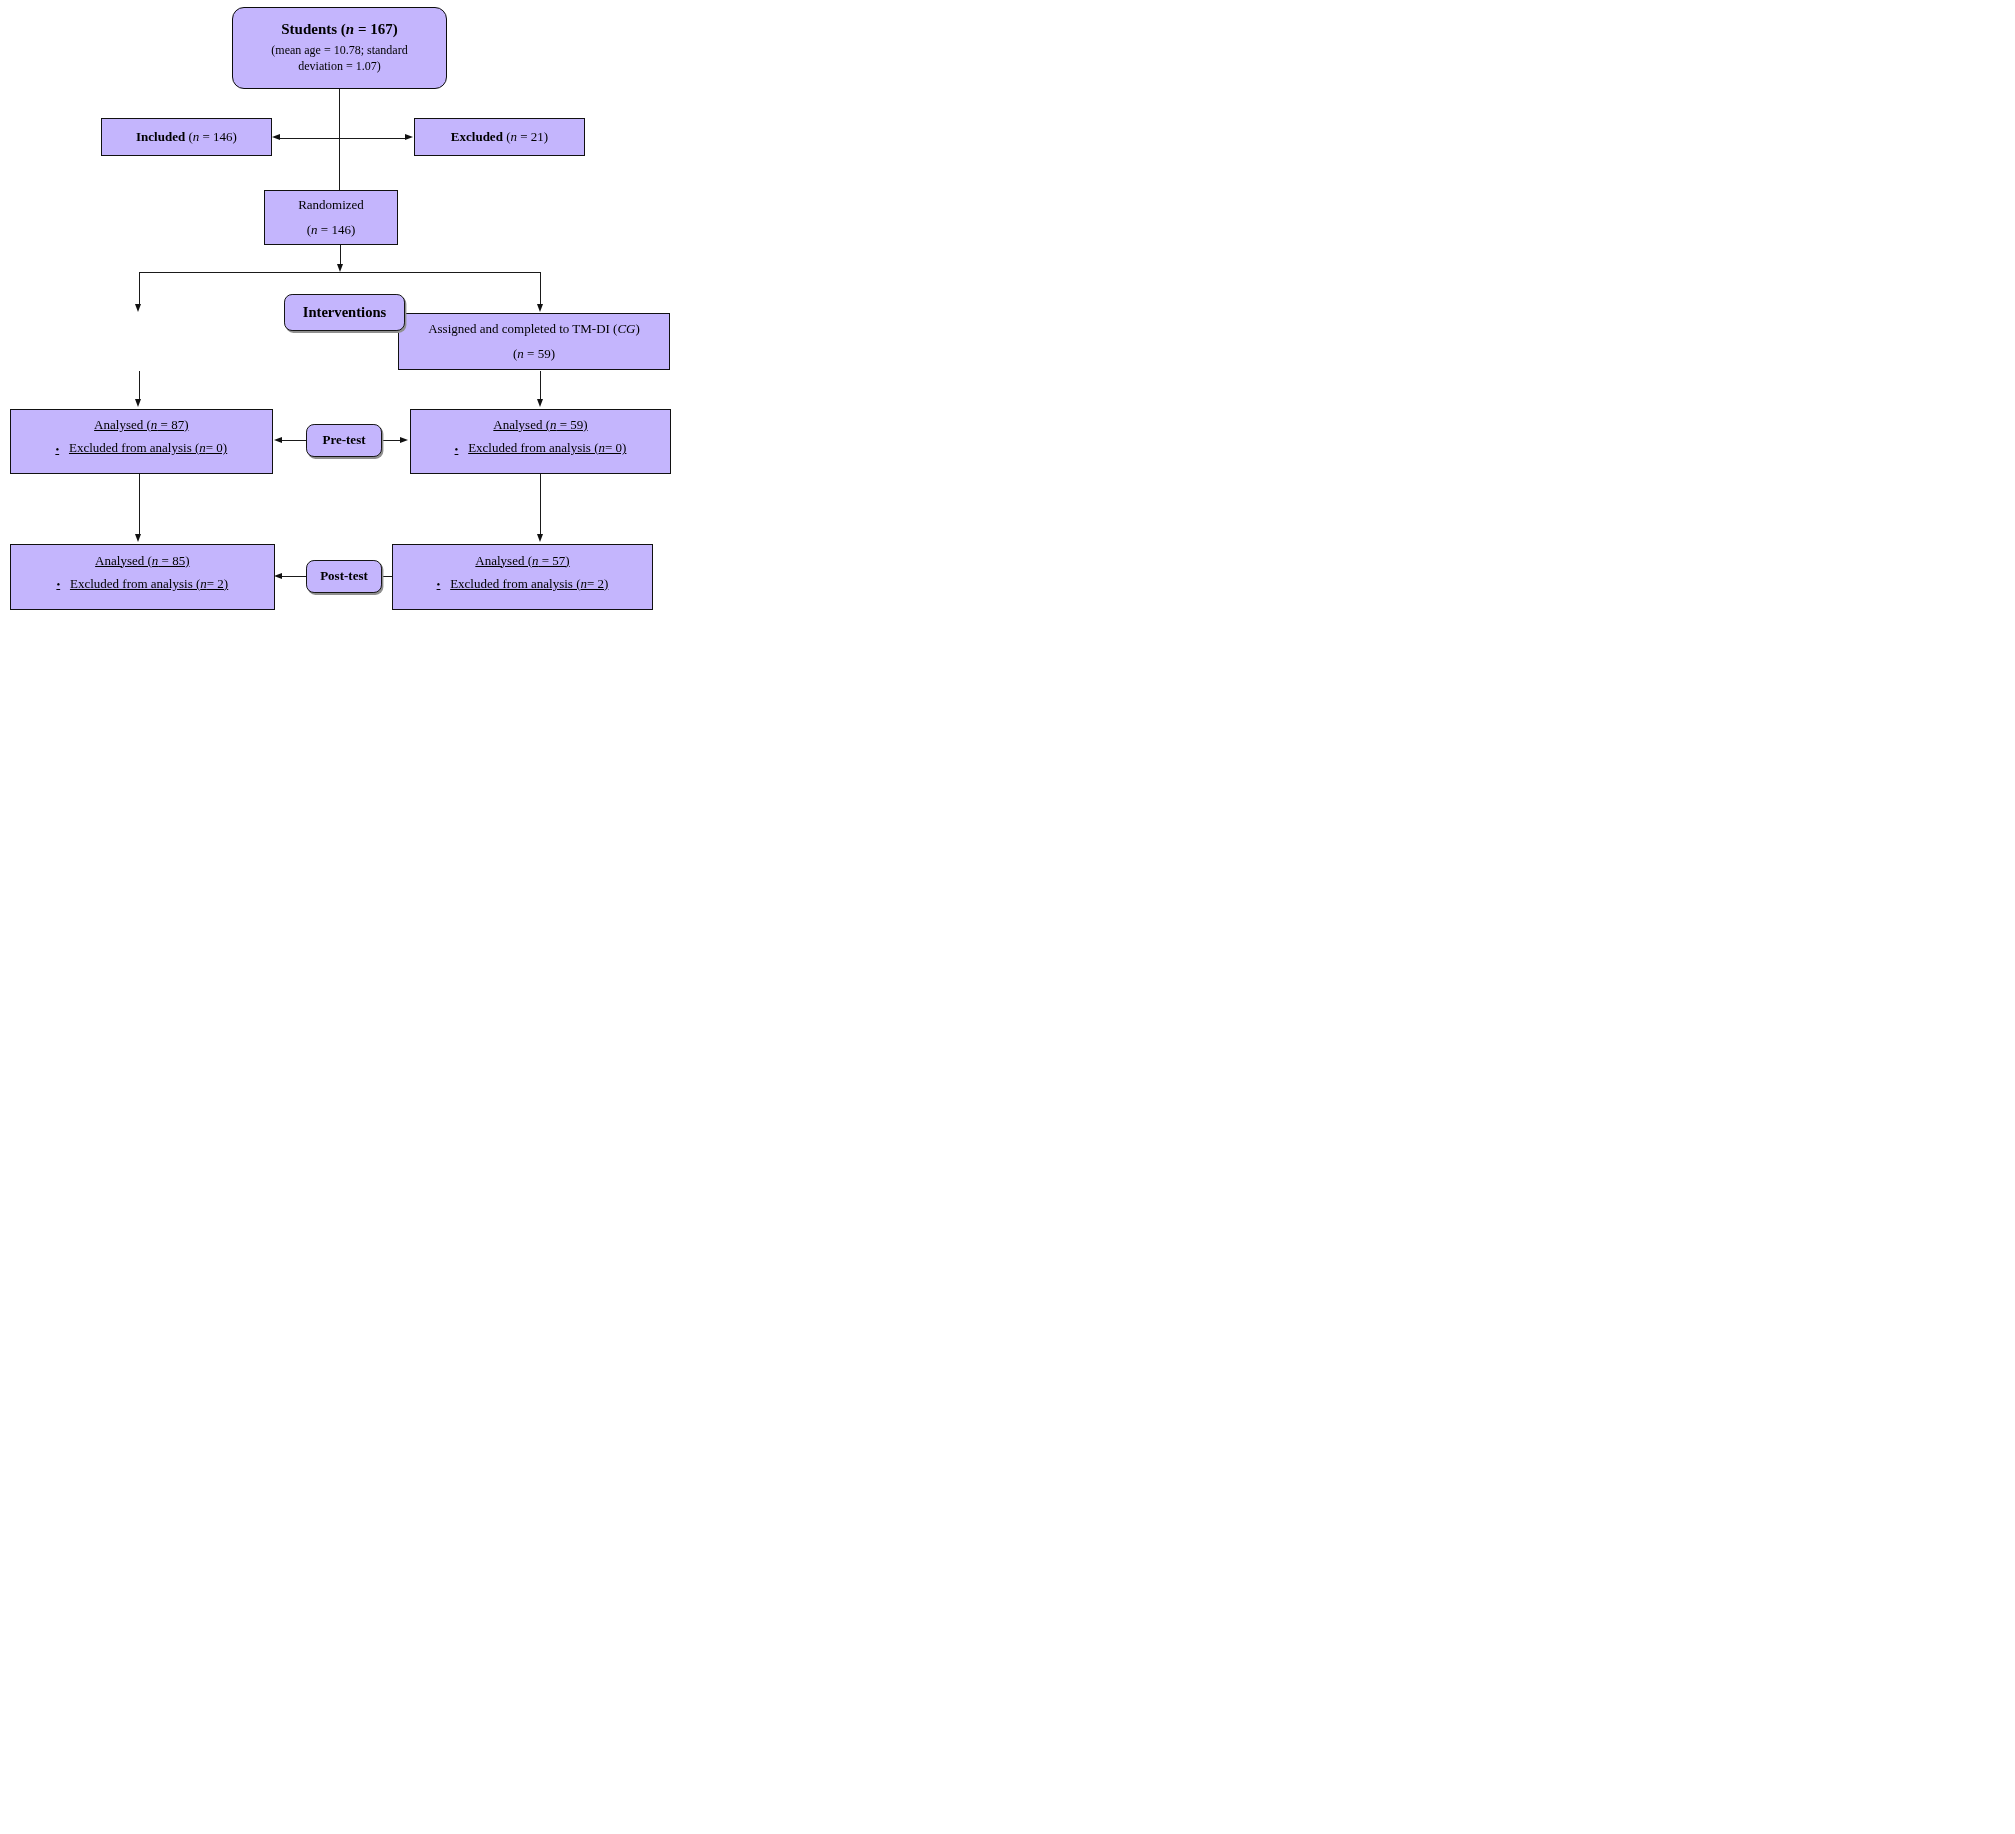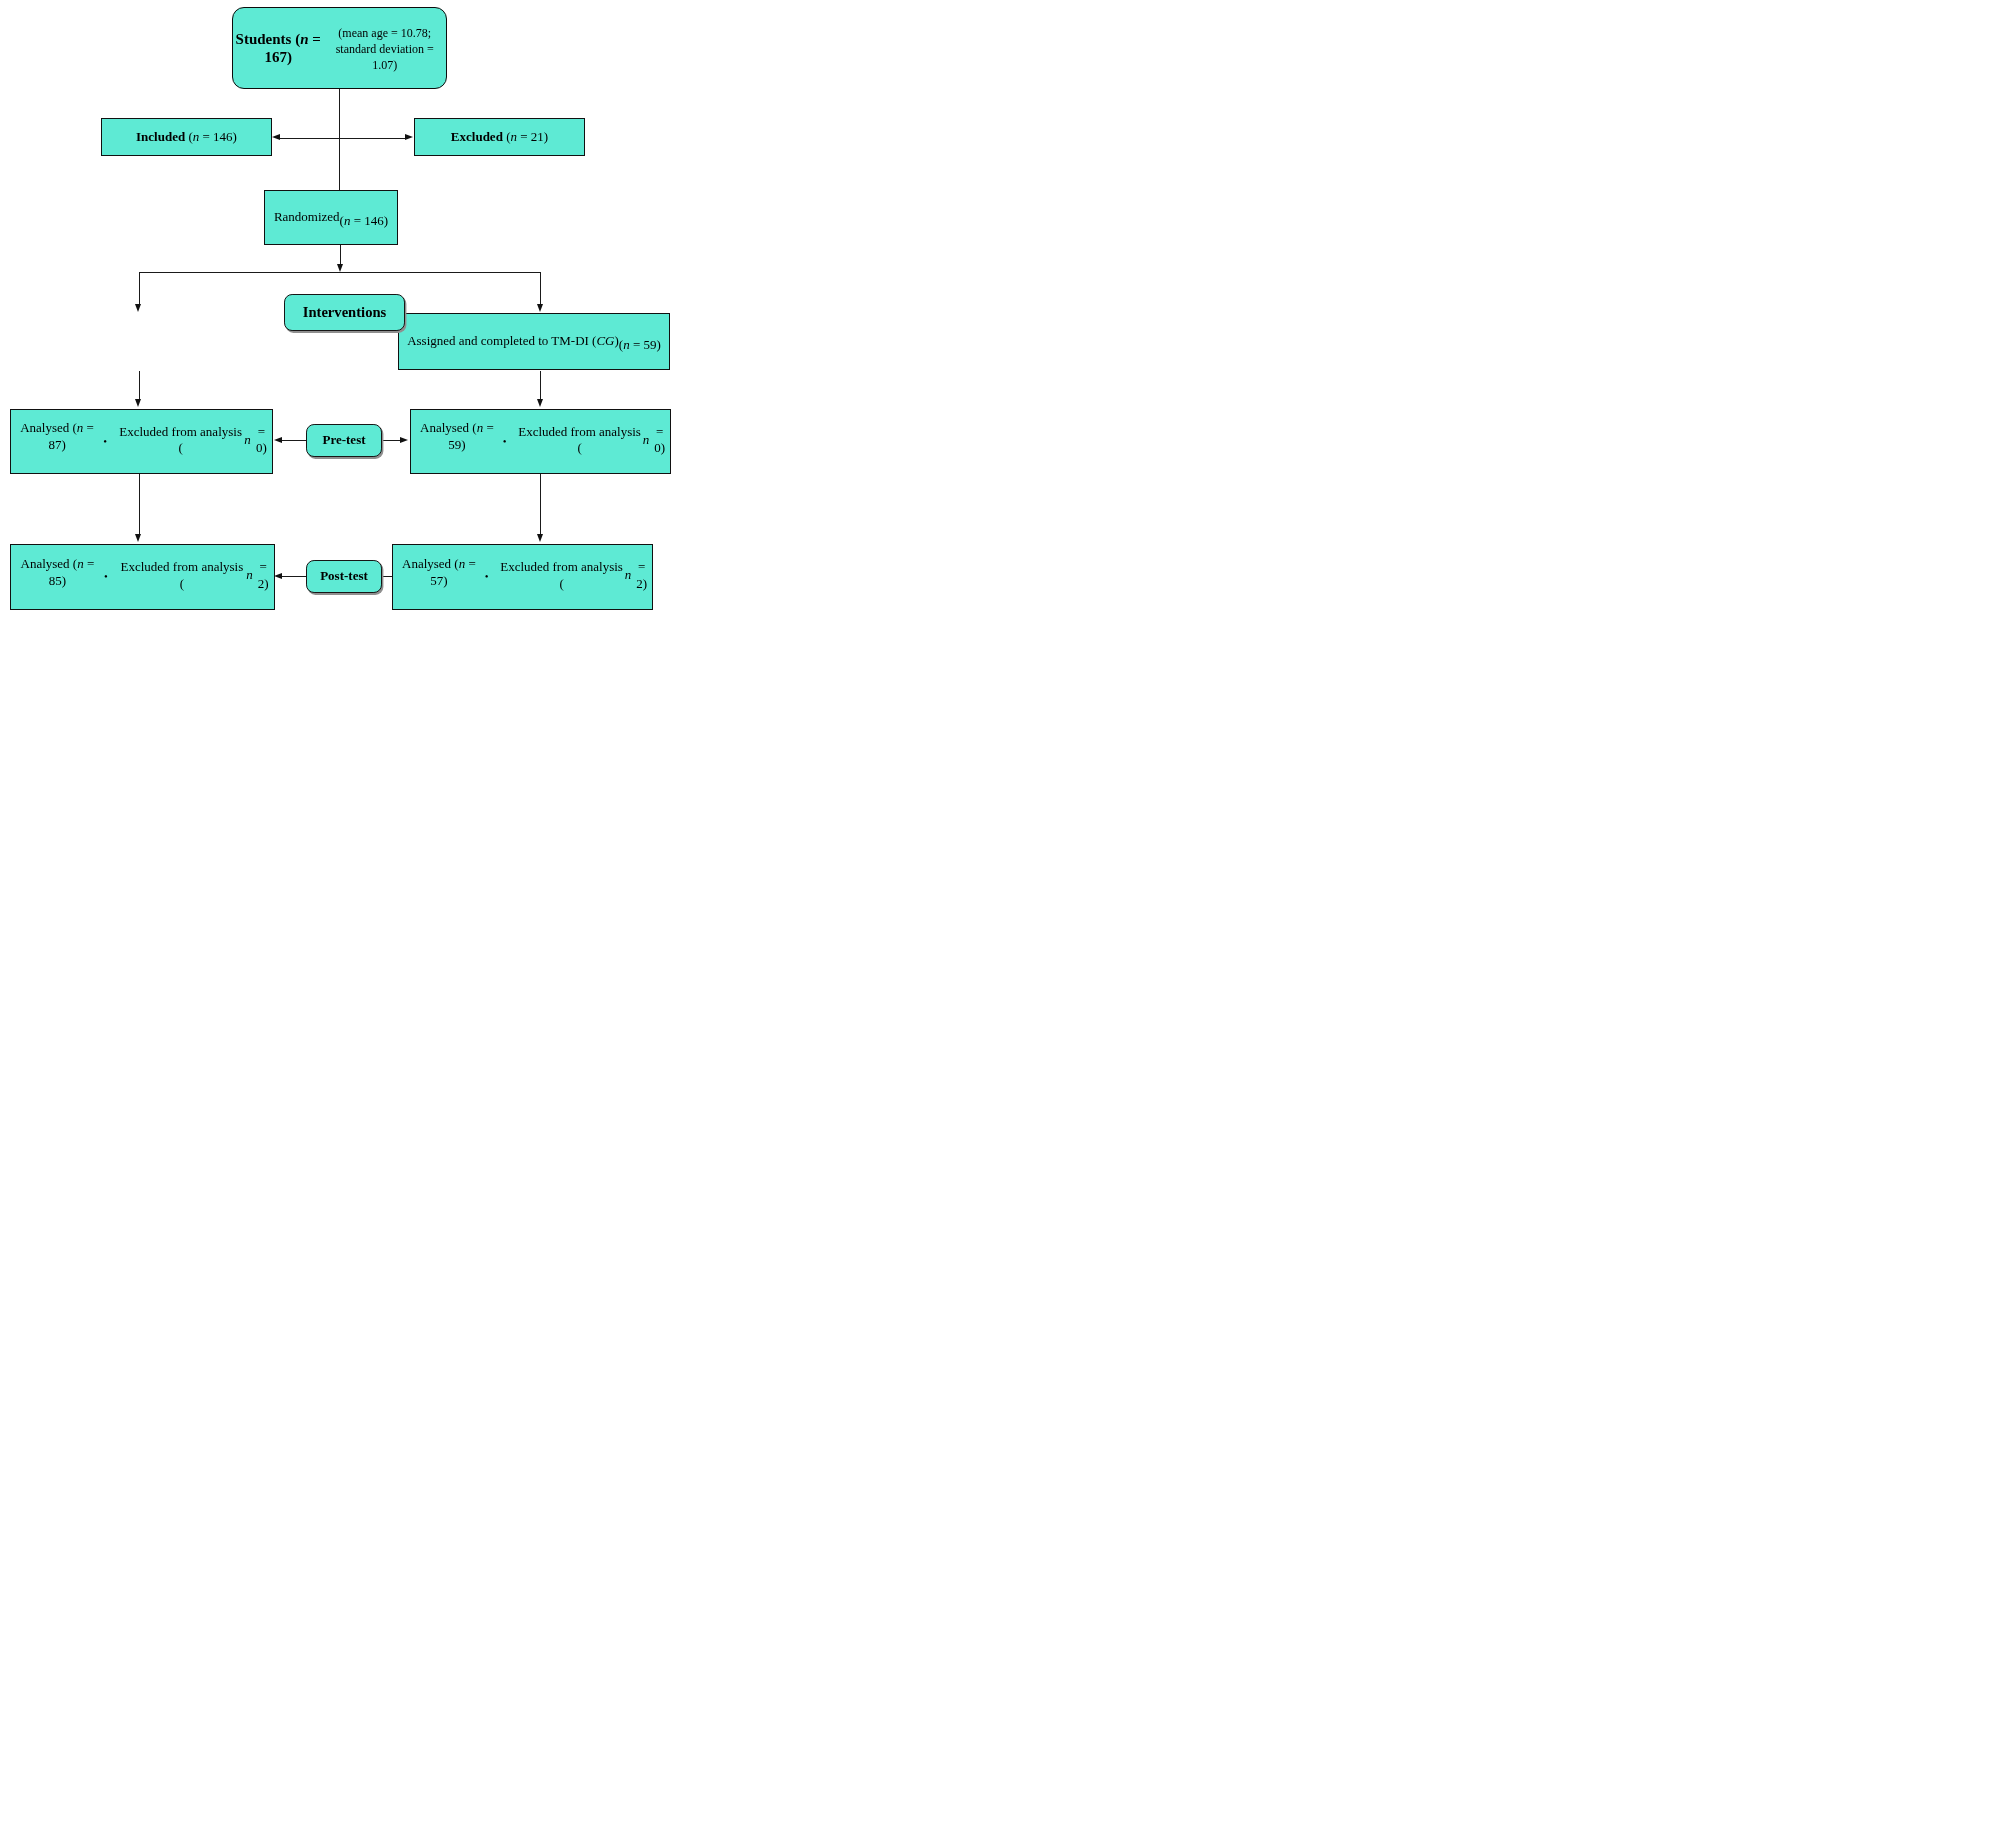--- a/index.html
+++ b/index.html
@@ -8,23 +8,24 @@
     width: 672px;
     height: 612px;
     background: #ffffff;
     font-family: "Liberation Serif", "DejaVu Serif", serif;
     color: #000000;
     overflow: hidden;
   }
   .box {
     position: absolute;
     box-sizing: border-box;
-    background: #5eead4;
+    background: #c4b5fd;
     border: 1.4px solid #111111;
     display: flex;
+    flex-direction: column;
     align-items: center;
     justify-content: center;
     text-align: center;
     z-index: 1;
   }
   .box.thick {
     border: 1.9px solid #0c0c0c;
     border-radius: 12px;
   }
   .callout {
@@ -36,21 +37,21 @@
   .t28 { font-size: 15px; line-height: 1.2; }
   .t27 { font-size: 14.6px; line-height: 1.1; }
   .t24 { font-size: 13px; line-height: 1.3; }
   .t19 { font-size: 12px; line-height: 1.35; }
   .b   { font-weight: bold; }
   .sub { width: 158px; margin-top: 3.8px; }
   .gap10 { margin-top: 8px; }
   .gap12 { margin-top: 6.5px; }
   .bulletline { display: flex; flex-direction: row; align-items: center; justify-content: center; }
   .bullet { font-size: 10.8px; margin-right: 9.8px; line-height: 1; position: relative; top: 0.5px; }
-  .padbtm { padding-bottom: 8.7px; }
+  .padbtm { padding-bottom: 8.7px; text-decoration: underline; }
   .vline { position: absolute; width: 1.4px; background: #1a1a1a; z-index: 0; }
   .hline { position: absolute; height: 1.4px; background: #1a1a1a; z-index: 0; }
   .tri { position: absolute; width: 0; height: 0; z-index: 0; }
   .tri-down  { border-left: 3.8px solid transparent; border-right: 3.8px solid transparent; border-top: 8.7px solid #111111; }
   .tri-left  { border-top: 3.8px solid transparent; border-bottom: 3.8px solid transparent; border-right: 8.7px solid #111111; }
   .tri-right { border-top: 3.8px solid transparent; border-bottom: 3.8px solid transparent; border-left: 8.7px solid #111111; }
   i { font-style: italic; }
 </style>
 </head>
 <body>

